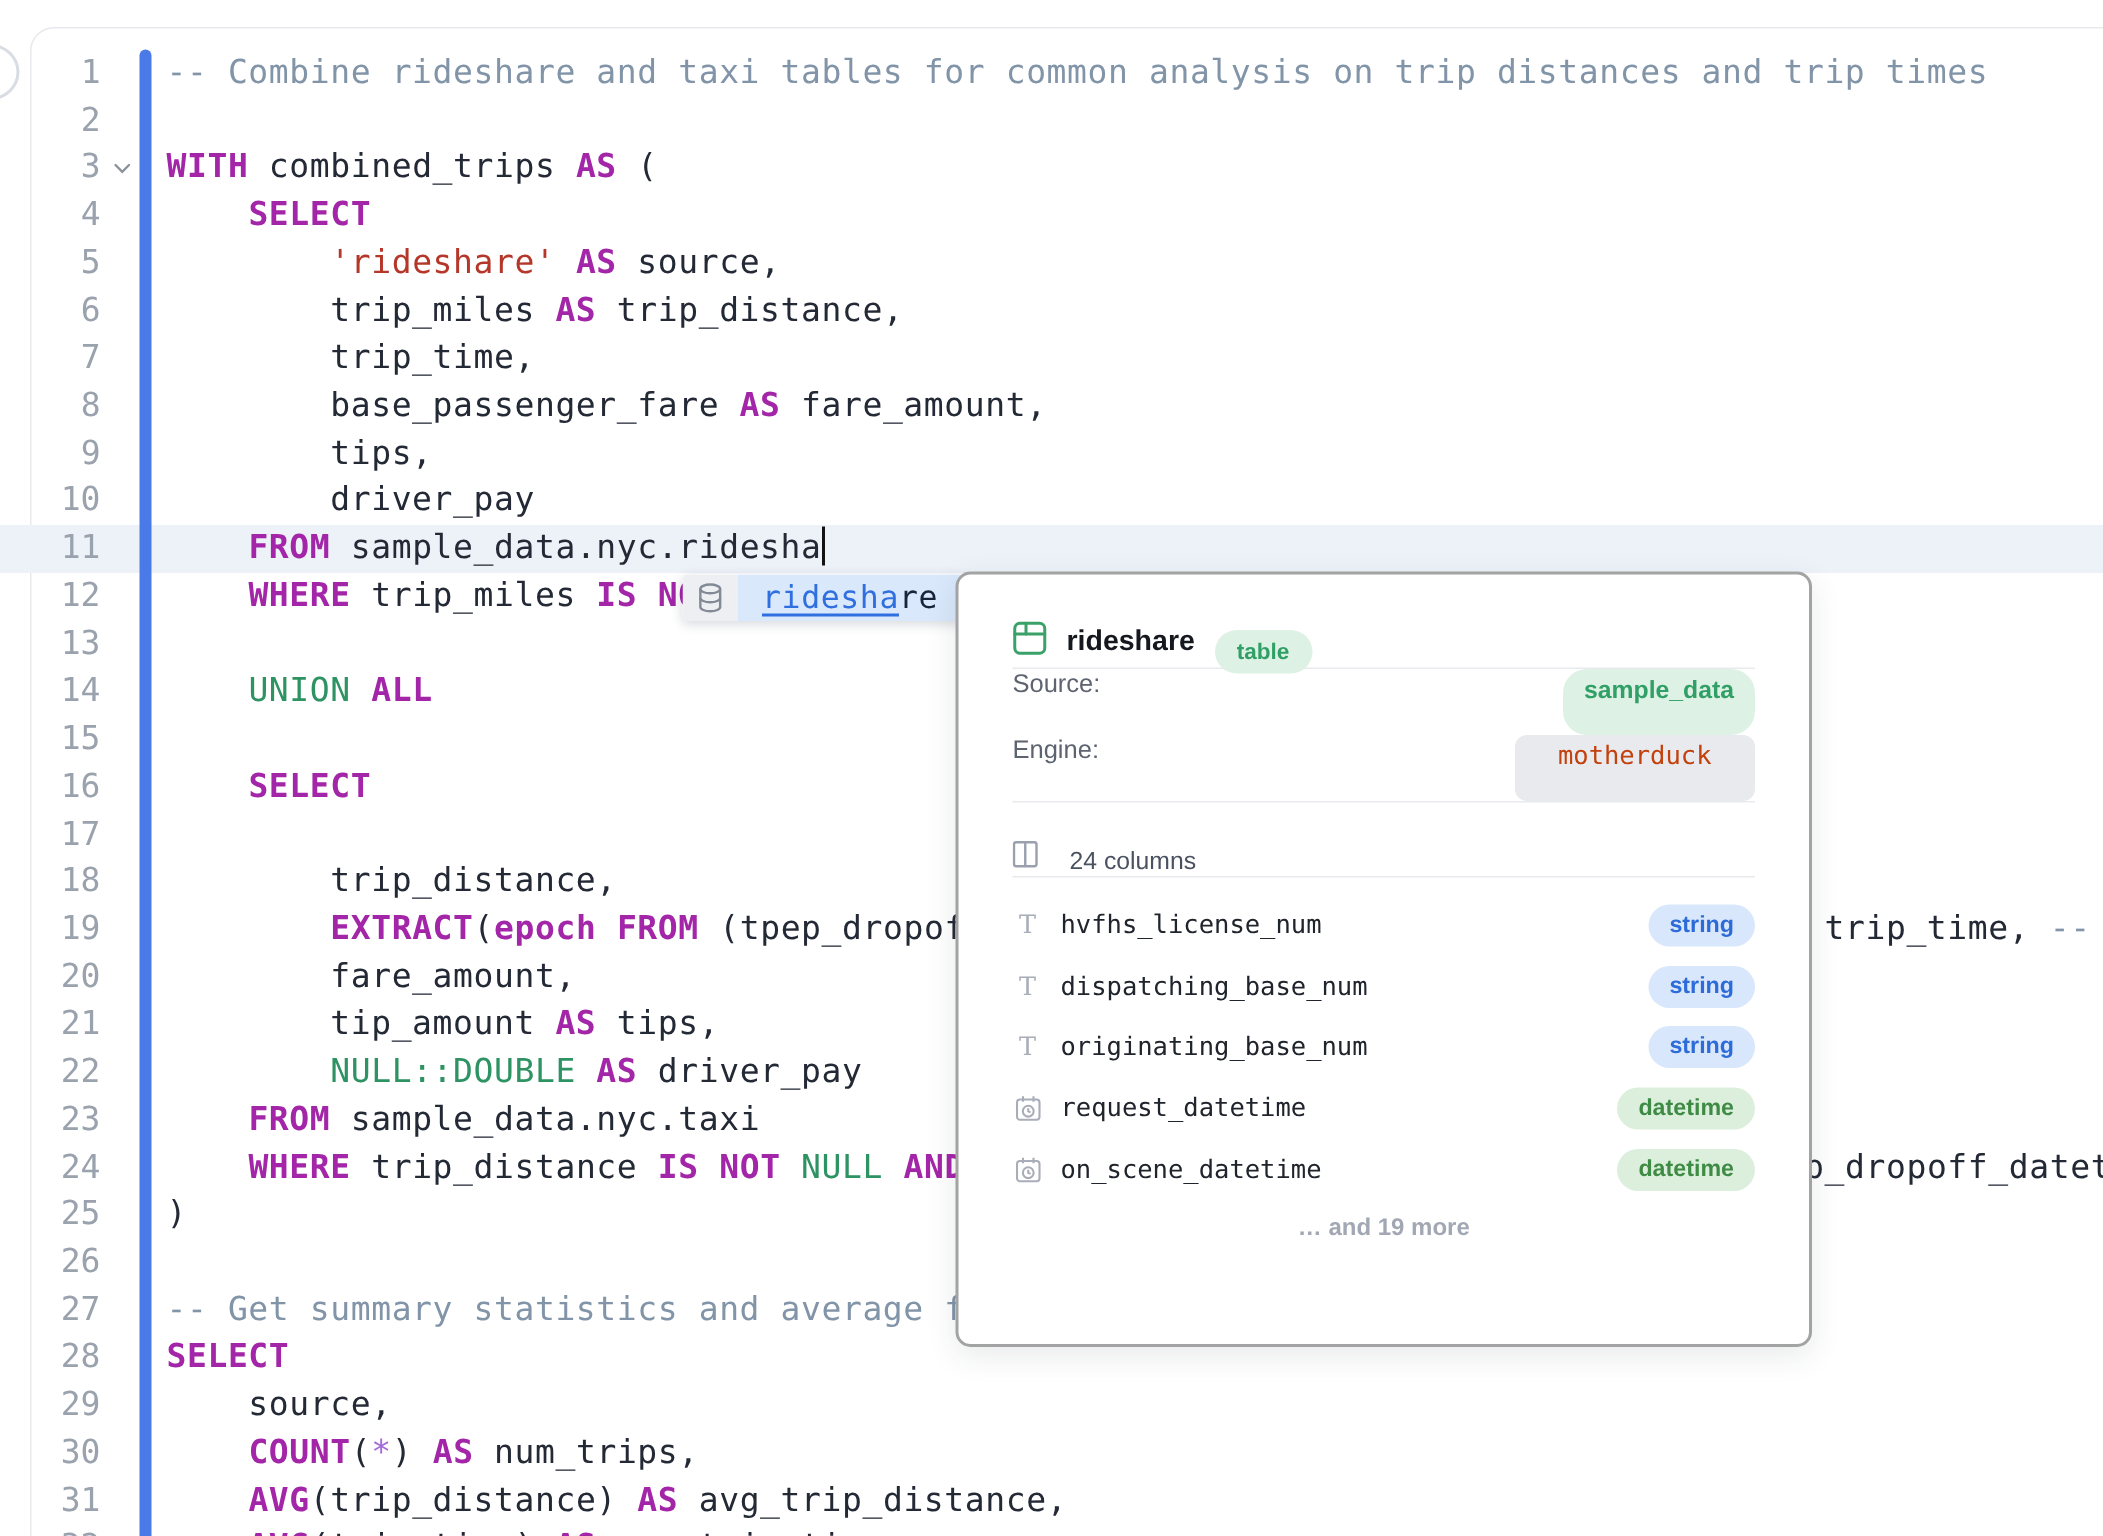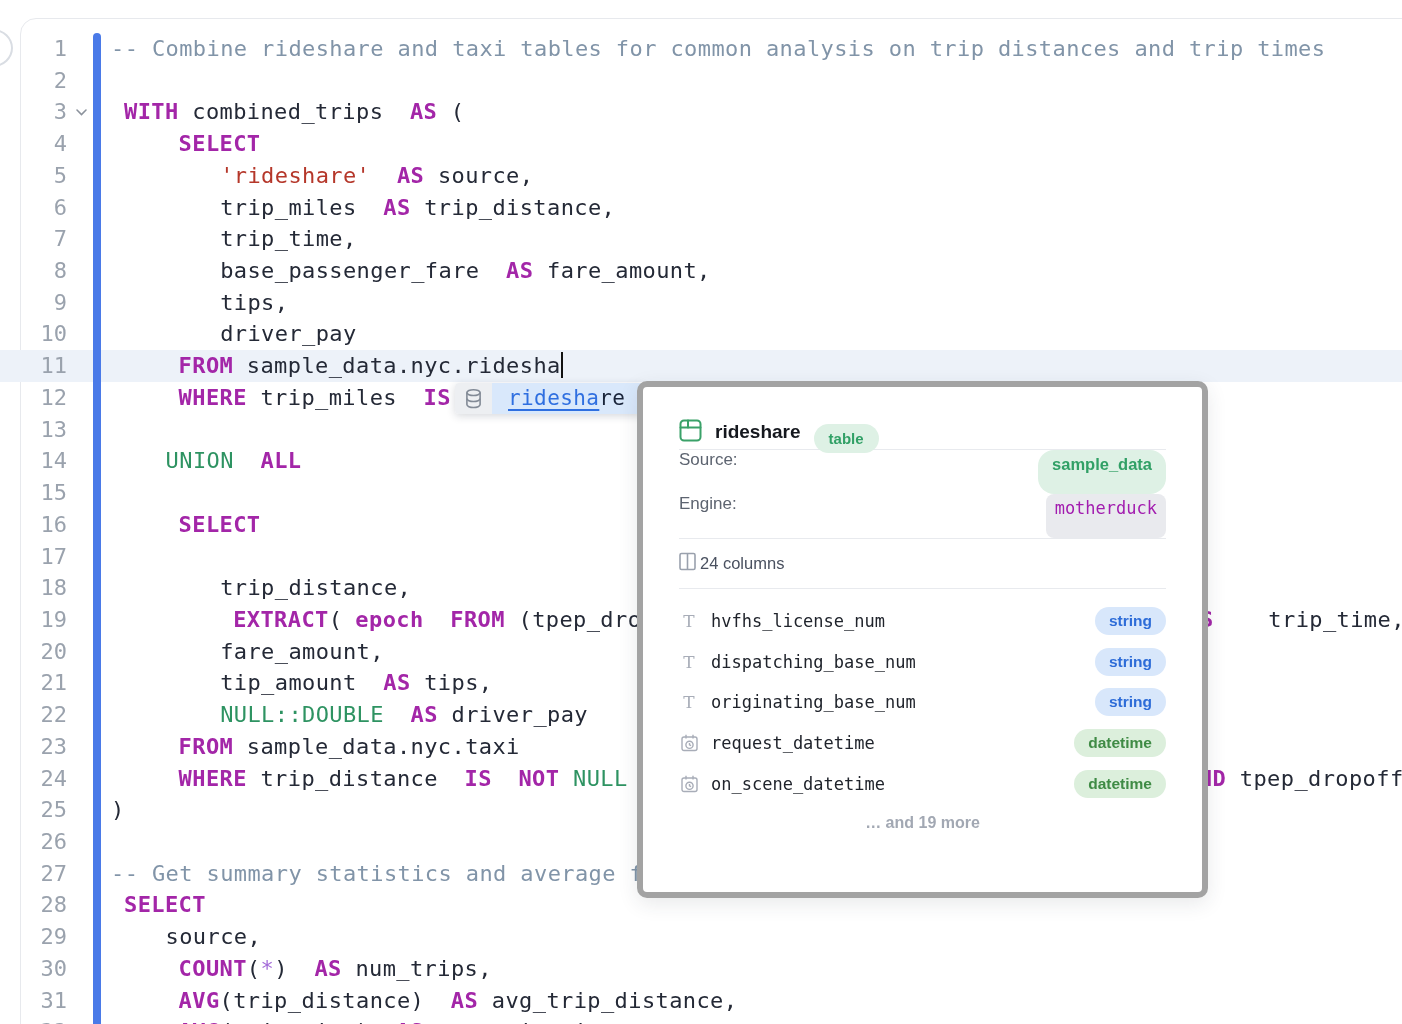--- a/index.html
+++ b/index.html
@@ -20,21 +20,21 @@
   .line.hl{background:var(--hl);box-shadow:-1380px 0 0 0 var(--hl) inset;}
   .line.hl::before{content:"";position:absolute;left:21px;right:0;top:0;bottom:0;
          background:var(--hl);z-index:-1;}
   .lnum{position:absolute;left:0;top:0;width:67px;text-align:right;
         font:22px/31.73px "DejaVu Sans Mono",monospace;color:var(--gutter);}
   .fold{position:absolute;left:72px;top:0;width:18px;height:31.73px;
         display:flex;align-items:center;justify-content:center;}
   .lcode{position:absolute;left:111px;top:0;
          font:22px/31.73px "DejaVu Sans Mono",monospace;letter-spacing:.4px;
          color:var(--txt);}
-  .kw{color:var(--kw);font-weight:bold;margin-left:13px;}
+  .kw{color:var(--kw);font-weight:bold;}
   .str{color:var(--str);}
   .com{color:var(--com);}
   .grn{color:var(--grn);}
   .op{color:var(--op);}
   .id{color:var(--txt);}
   .cursor{display:inline-block;width:2px;height:26px;background:#121212;
           vertical-align:-5px;}
 
   
   .ac{position:absolute;left:455px;top:383px;height:31px;display:flex;z-index:5;
@@ -42,38 +42,38 @@
   .ac-icon{width:37px;background:#edeff2;display:flex;align-items:center;
            justify-content:center;}
   .ac-text{background:#d9e8fb;display:flex;align-items:center;padding:0 18px 0 16px;
            font:21px/31px "DejaVu Sans Mono",monospace;letter-spacing:.4px;justify-content:space-between;}
   .ac-match{color:var(--match);text-decoration:underline;
             text-decoration-thickness:2px;text-underline-offset:4px;}
   .ac-rest{color:#19243a;}
 
   
   .card{position:absolute;left:637px;top:381px;width:571px;height:517px;z-index:6;
-        background:#fff;border:6px solid #a3a3a3;border-radius:10px;
+        background:#fff;border:2px solid #a3a3a3;border-radius:10px;
         box-shadow:0 6px 20px rgba(35,45,60,.10);box-sizing:border-box;
         padding:0 36px;color:#23262d;}
   .card hr{border:none;border-top:1px solid #e8eaee;margin:0;}
   .card-head{display:flex;align-items:center;gap:13px;margin-top:28px;height:34px;}
   .card-title{font-size:19px;font-weight:bold;color:#15181e;}
   .pill{display:inline-block;border-radius:16px;font-weight:bold;}
   .pill-table{background:var(--pill-green-bg);color:var(--pill-green-tx);
               font-size:15px;padding:6px 15px;margin-top:12px;}
   .hr1{margin-top:15px;}
   .kv{display:flex;justify-content:space-between;height:44px;}
   .kv-label{font-size:17px;color:#5d6470;}
   .pill-source{background:var(--pill-green-bg);color:var(--pill-green-tx);
                font-size:16.5px;padding:5px 14px;}
-  .pill-engine{background:#e9eaee;color:#a21caf;font-weight:normal;
+  .pill-engine{background:#e9eaee;color:#c2410c;font-weight:normal;
                font-family:"DejaVu Sans Mono",monospace;font-size:17px;
-               padding:4px 9px;border-radius:8px;}
-  .count-row{display:flex;align-items:center;gap:4px;height:49px;color:#4a5160;
+               padding:4px 29px;border-radius:8px;}
+  .count-row{display:flex;align-items:flex-end;gap:21px;height:49px;color:#4a5160;
              font-size:16.5px;}
   .col-list{padding-top:12px;}
   .col-row{display:flex;align-items:center;height:40.6px;}
   .col-ico{width:20px;display:flex;justify-content:center;color:#a8adb8;}
   .tchar{font-family:"DejaVu Serif",serif;font-size:17px;color:#a8adb8;}
   .col-name{margin-left:12px;font-family:"DejaVu Sans Mono",monospace;
             font-size:17px;color:#20242c;flex:1;}
   .pill-string{background:var(--pill-blue-bg);color:var(--pill-blue-tx);
                font-size:15.5px;padding:5px 14px;border-radius:14px;}
   .pill-datetime{background:var(--pill-dt-bg);color:var(--pill-dt-tx);

